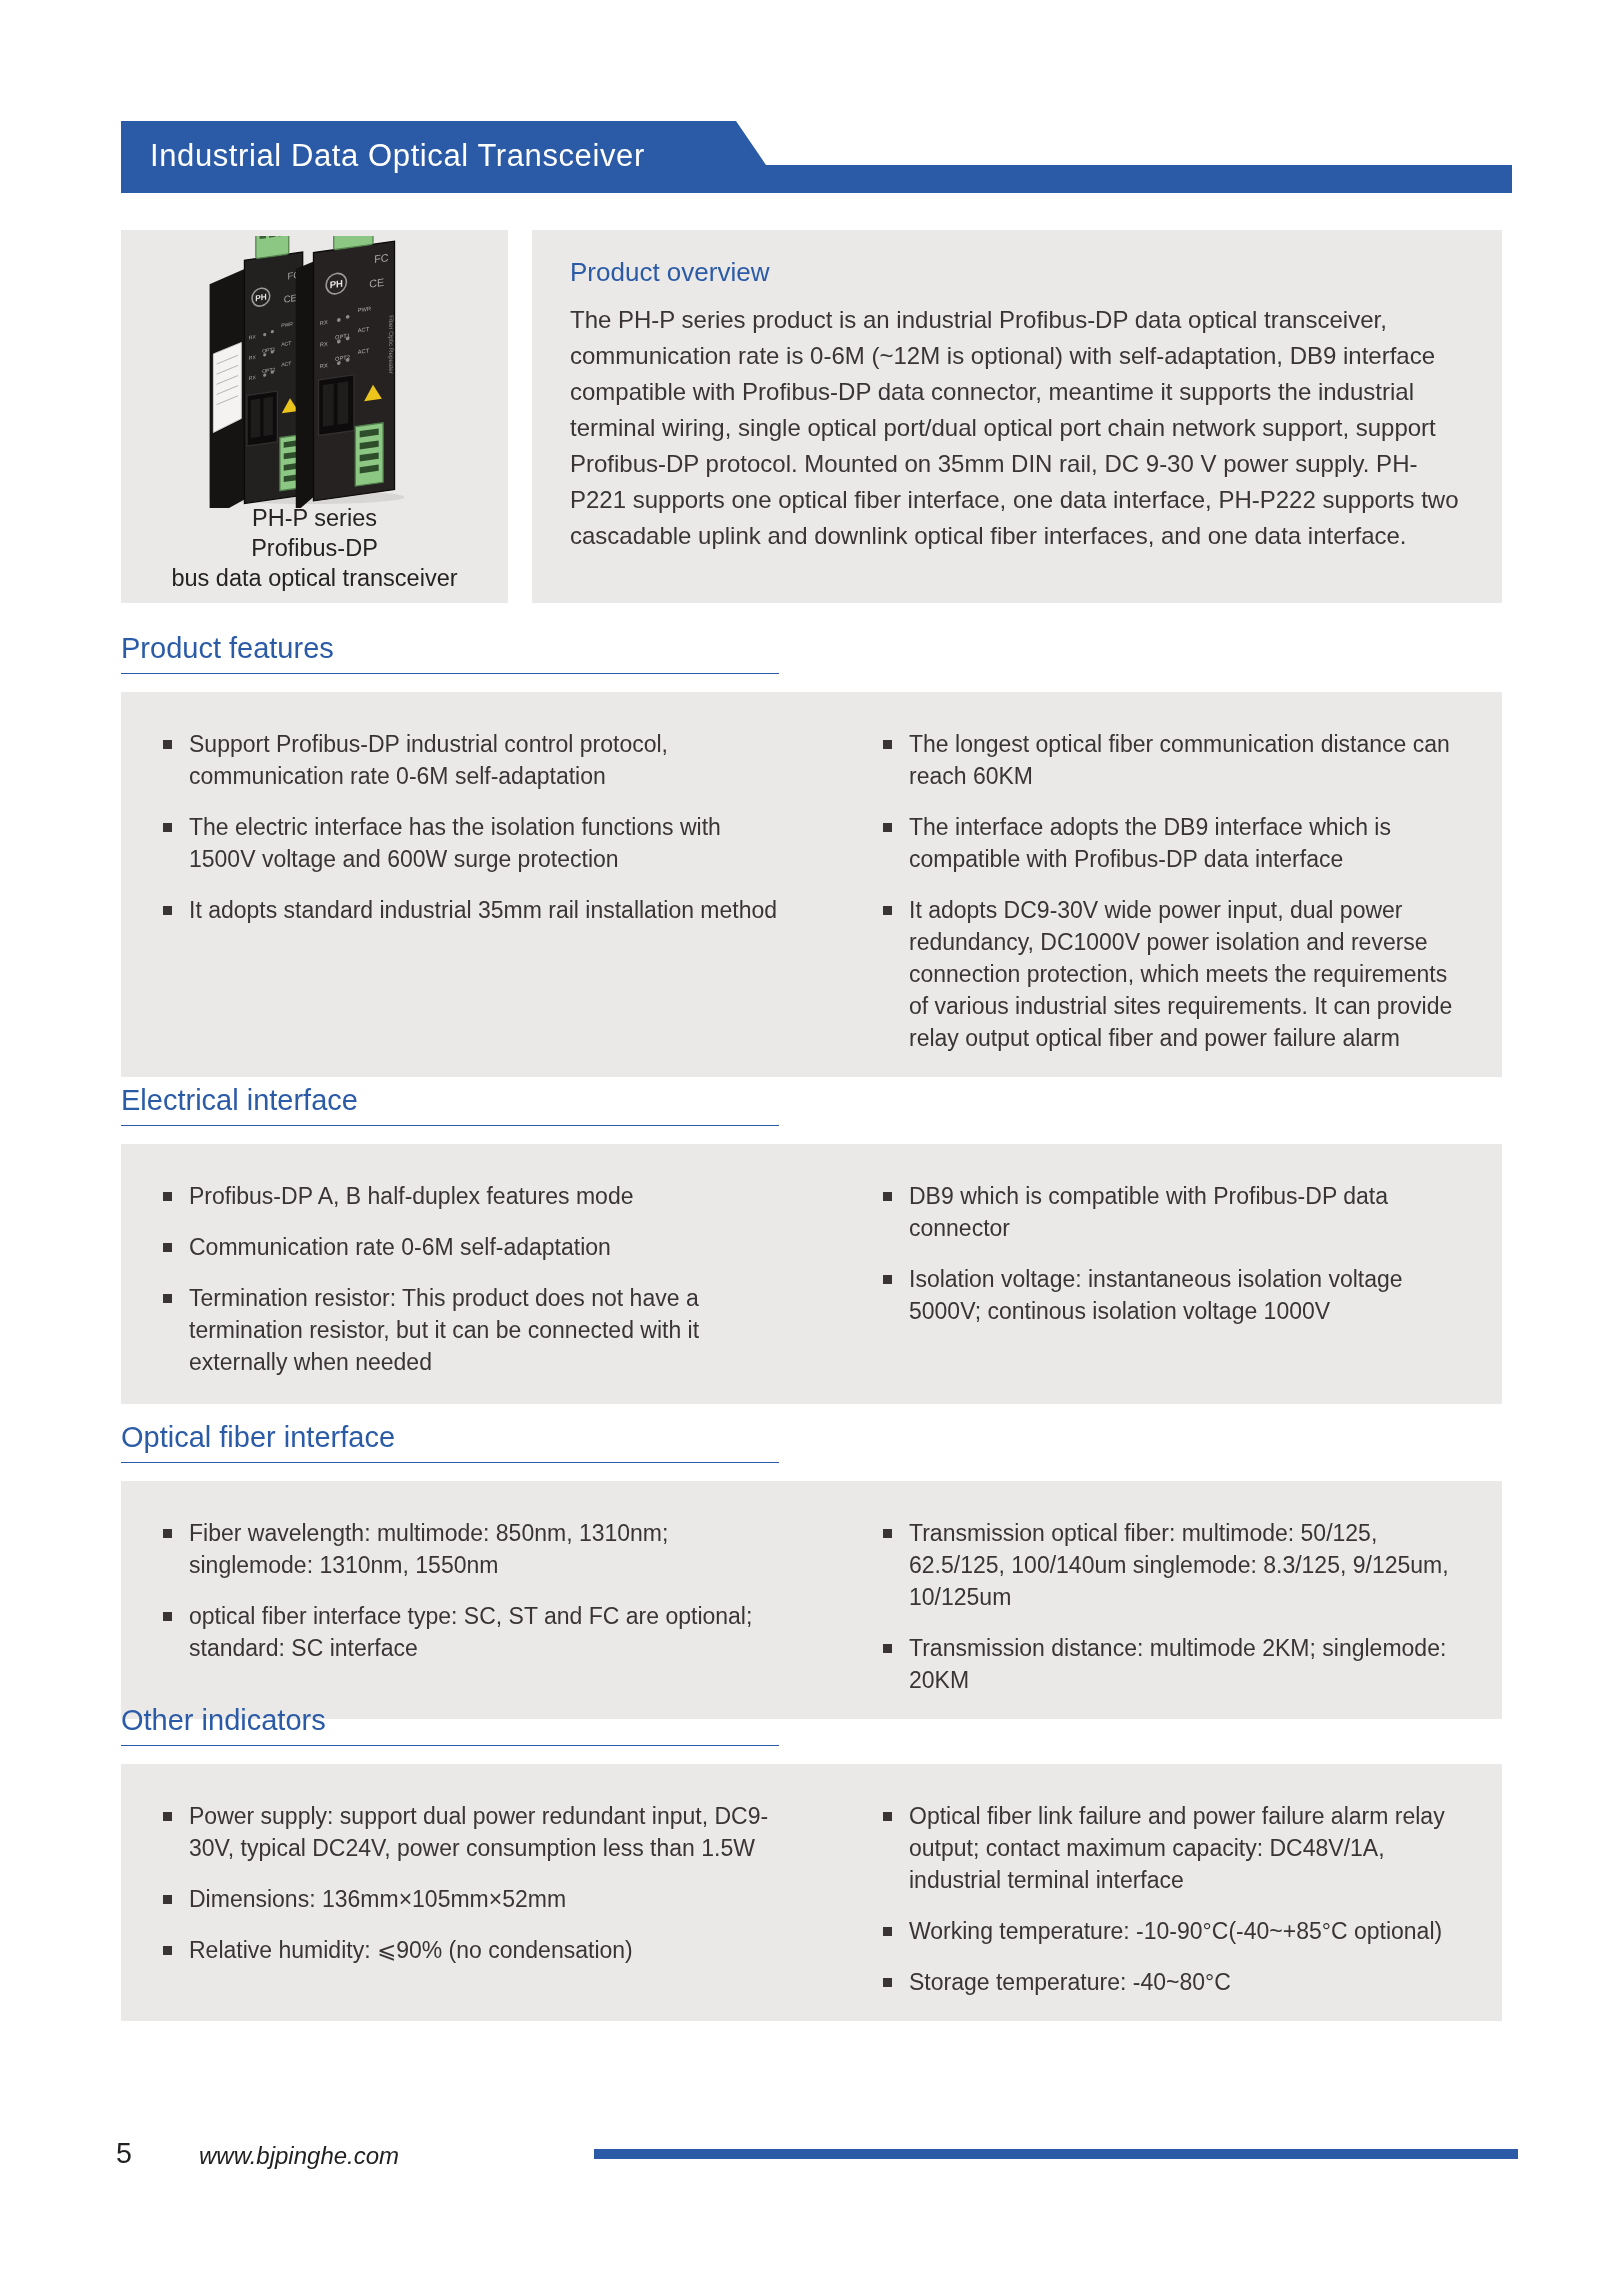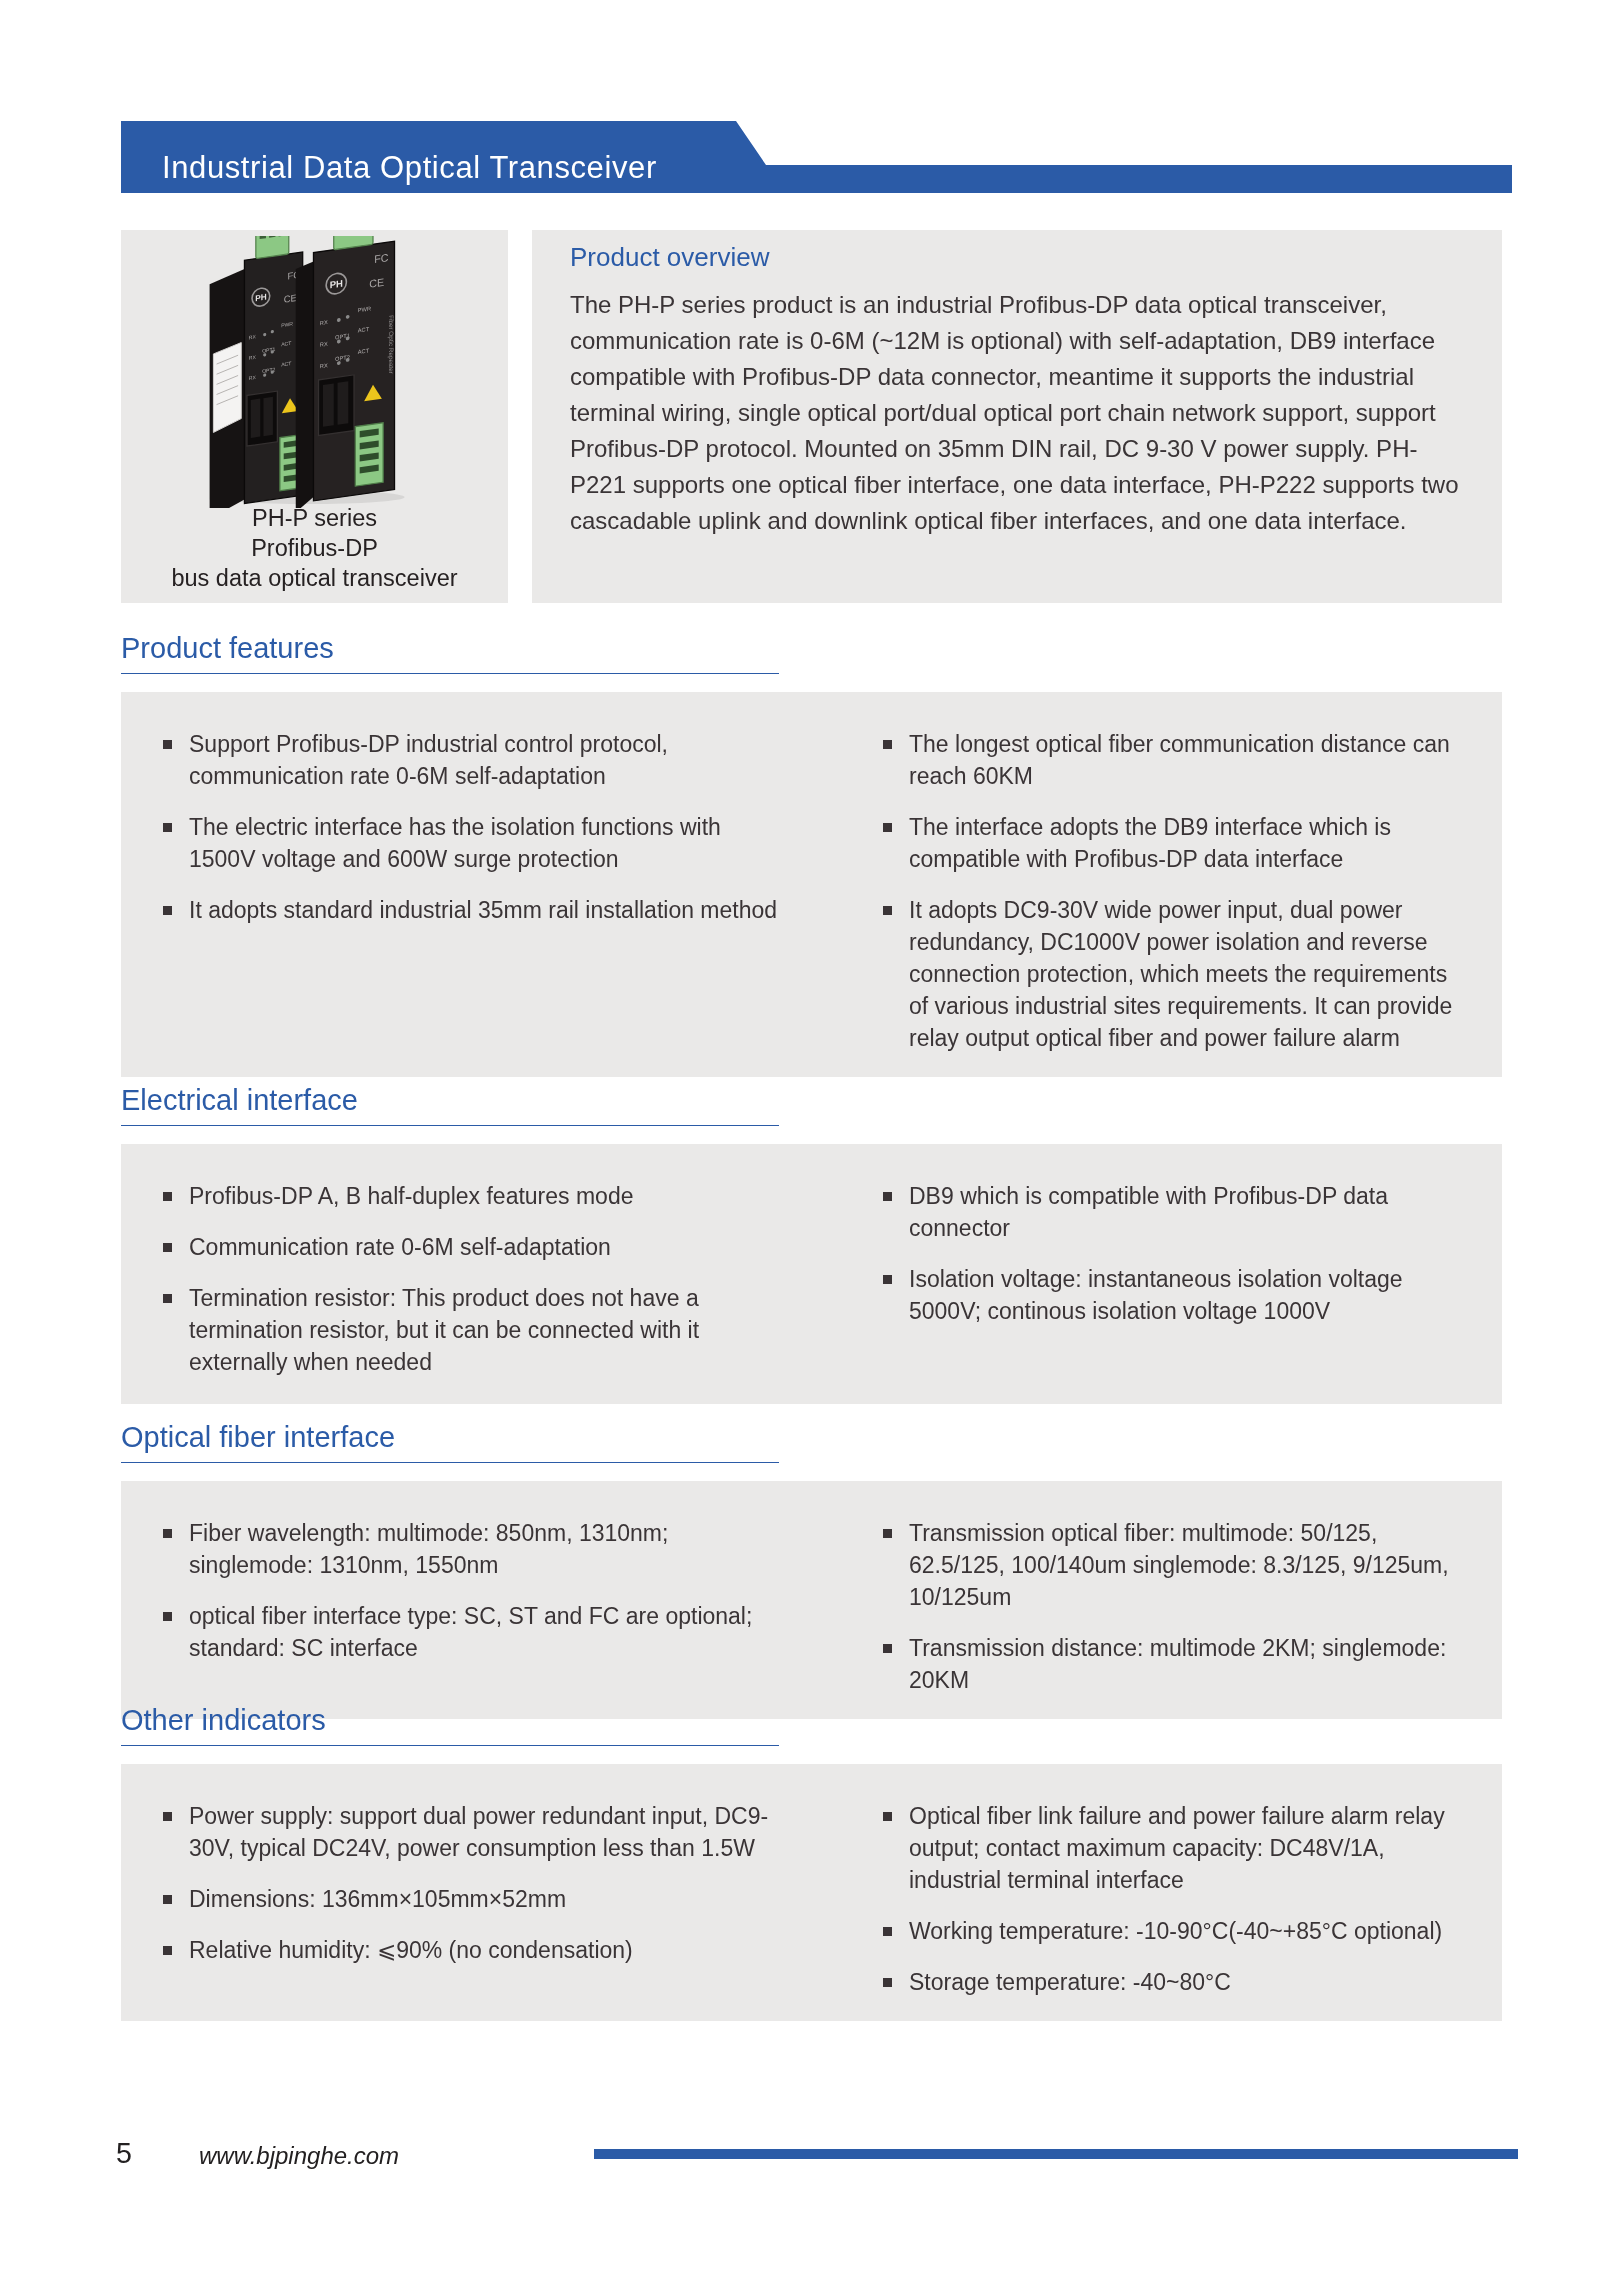--- a/index.html
+++ b/index.html
@@ -2,32 +2,32 @@
 <html style="font-size:10.2px"><head>
 <meta charset="utf-8">
 <style>
   html,body{margin:0;padding:0;background:#ffffff;}
   .page{position:relative;width:1620px;height:2273px;background:#ffffff;overflow:hidden;
         font-family:"Liberation Sans","DejaVu Sans",sans-serif;color:#3a3436;}
 
   
   .banner{position:absolute;left:121px;top:121px;width:1391px;height:72px;background:#2b5ba7;
           clip-path:polygon(0 0,615px 0,645px 44px,100% 44px,100% 100%,0 100%);}
-  .banner-title{position:absolute;left:29px;top:0;height:69px;line-height:69px;margin:12px;
+  .banner-title{position:absolute;left:29px;top:0;height:69px;line-height:69px;margin:0;
                 color:#ffffff;font-size:31px;font-weight:400;letter-spacing:0.6px;}
 
   
   .imgbox{position:absolute;left:121px;top:230px;width:387px;height:373px;background:#eae9e8;}
   .photo-svg{position:absolute;left:81px;top:6.3px;width:209px;height:272px;}
   .caption{position:absolute;left:0;right:0;bottom:10.2px;text-align:center;
            font-size:23.5px;line-height:30px;color:#262122;}
 
   
   .overview{position:absolute;left:532px;top:230px;width:970px;min-height:373px;background:#eae9e8;
-            padding:12px 36px 19px 38px;box-sizing:border-box;}
+            padding:27px 36px 19px 38px;box-sizing:border-box;}
   .overview-h{margin:0 0 14px 0;font-size:26px;font-weight:400;color:#2b5ba7;}
   .overview-p{margin:0;font-size:24px;line-height:36px;color:#3a3436;}
 
   
   .sec{position:absolute;left:121px;width:1381px;}
   .sec-h{margin:0;font-size:29px;font-weight:400;color:#2b5ba7;line-height:33px;}
   .rule{width:658px;height:1.9px;background:#2b5ba7;margin-top:7.6px;}
   .panel{margin-top:18px;background:#eae9e8;box-sizing:border-box;
          padding:36px 0 23px 0;display:flex;align-items:flex-start;}
   .col{box-sizing:border-box;}

